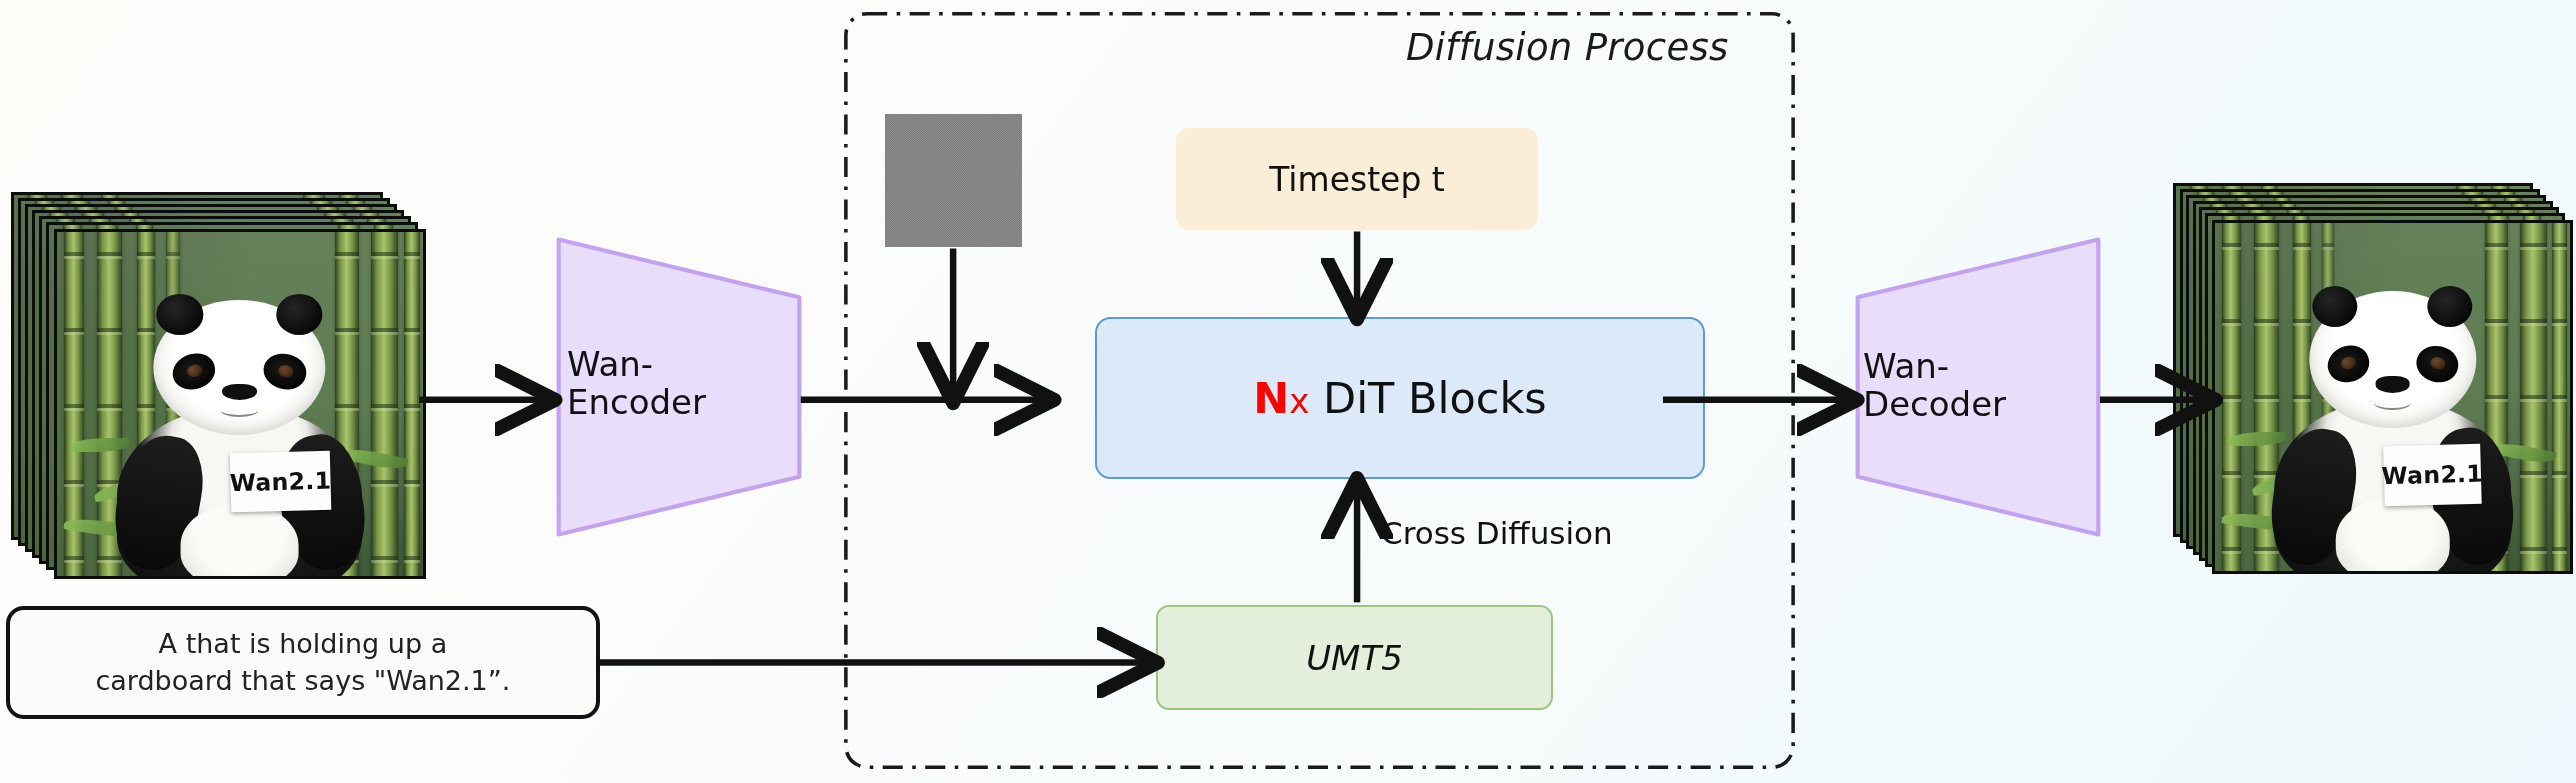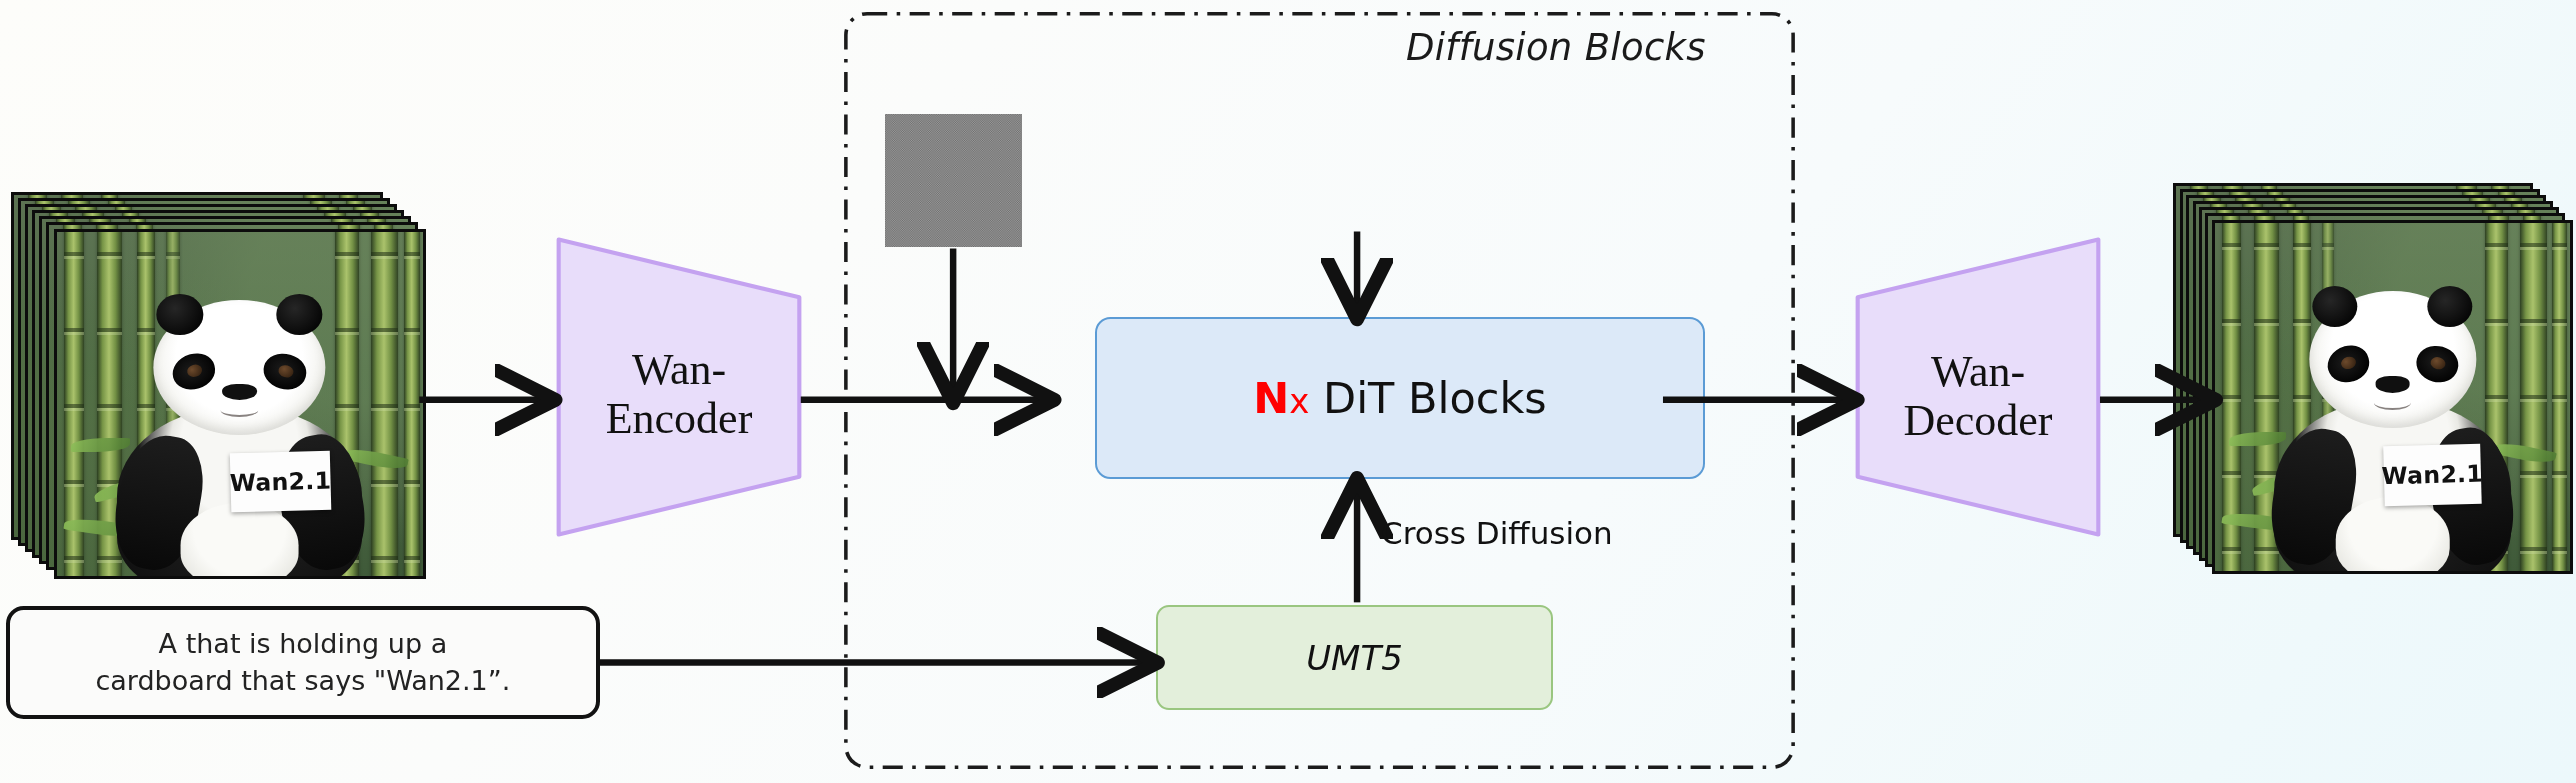--- a/index.html
+++ b/index.html
@@ -161,26 +161,24 @@
     font-family: "DejaVu Sans", "Liberation Sans", sans-serif;
     font-weight: 700;
     color: #111;
     letter-spacing: 0.3px;
   }
 
   
   .trap-svg { position: absolute; overflow: visible; }
   .trap-label {
     position: absolute;
-    text-align: center;
-    font-size: 44px;
+    font-size: 34px;
     line-height: 1.12;
     color: #111;
     white-space: pre-line;
-    font-family: Liberation Serif, serif;
   }
 
   
   .box {
     position: absolute;
     box-sizing: border-box;
     display: flex;
     align-items: center;
     justify-content: center;
     text-align: center;
@@ -235,21 +233,21 @@
   }
 </style>
 </head>
 <body>
 
 <div id="stage">
 
   <svg class="diffusion-region-svg" viewBox="0 0 1620 1292">
     <rect x="8" y="8" width="1604" height="1276" rx="36" ry="36" fill="none" stroke="#1b1b1b" stroke-width="6" stroke-dasharray="34 16 6 16" stroke-linecap="butt"></rect>
   </svg>
-  <div class="region-title">Diffusion Blocks</div>
+  <div class="region-title">Diffusion Process</div>
 
   <div class="img-stack" style="left:10.6px; top:192px; width:413px; height:390px;">
     <div class="frame" style="left:0px;   top:0px;   width:372px; height:348px;">
         <div class="scene">
       <div class="bamboo" style="left:4%;  width:5.0%;"></div>
       <div class="bamboo" style="left:13%; width:6.0%;"></div>
       <div class="bamboo" style="left:24%; width:4.4%;"></div>
       <div class="bamboo" style="left:79%; width:6.0%;"></div>
       <div class="bamboo" style="left:89%; width:5.0%;"></div>
     </div>
@@ -339,20 +337,23 @@
   </div>
 
   <svg class="trap-svg" style="left:555px; top:236px; width:248px; height:302px;" viewBox="0 0 420 512">
     <polygon points="6,6 414,104 414,408 6,506" fill="#e8ddfa" stroke="#c4a2f0" stroke-width="7" stroke-linejoin="round"></polygon>
   </svg>
   <div class="trap-label" style="left:567px; top:345px; width:224px;">Wan-
 Encoder</div>
 
   <div class="noise" style="left:885px; top:114px; width:137px; height:133px;"></div>
 
+  <div class="box box-timestep" style="left:1176px; top:128px; width:362px; height:102px;">
+    <span class="timestep-text">Timestep t</span>
+  </div>
 
   <div class="box box-dit" style="left:1052px; top:317px; width:610px; height:162px;margin-left:43px;">
     <span class="dit-text">
       <span class="dit-n">N</span><span class="dit-x">x</span> <span>DiT Blocks</span>
     </span>
   </div>
 
   <div class="box box-umt5" style="left:1156px; top:605px; width:397px; height:105px;">
     <span class="umt5-text">UMT5</span>
   </div>

